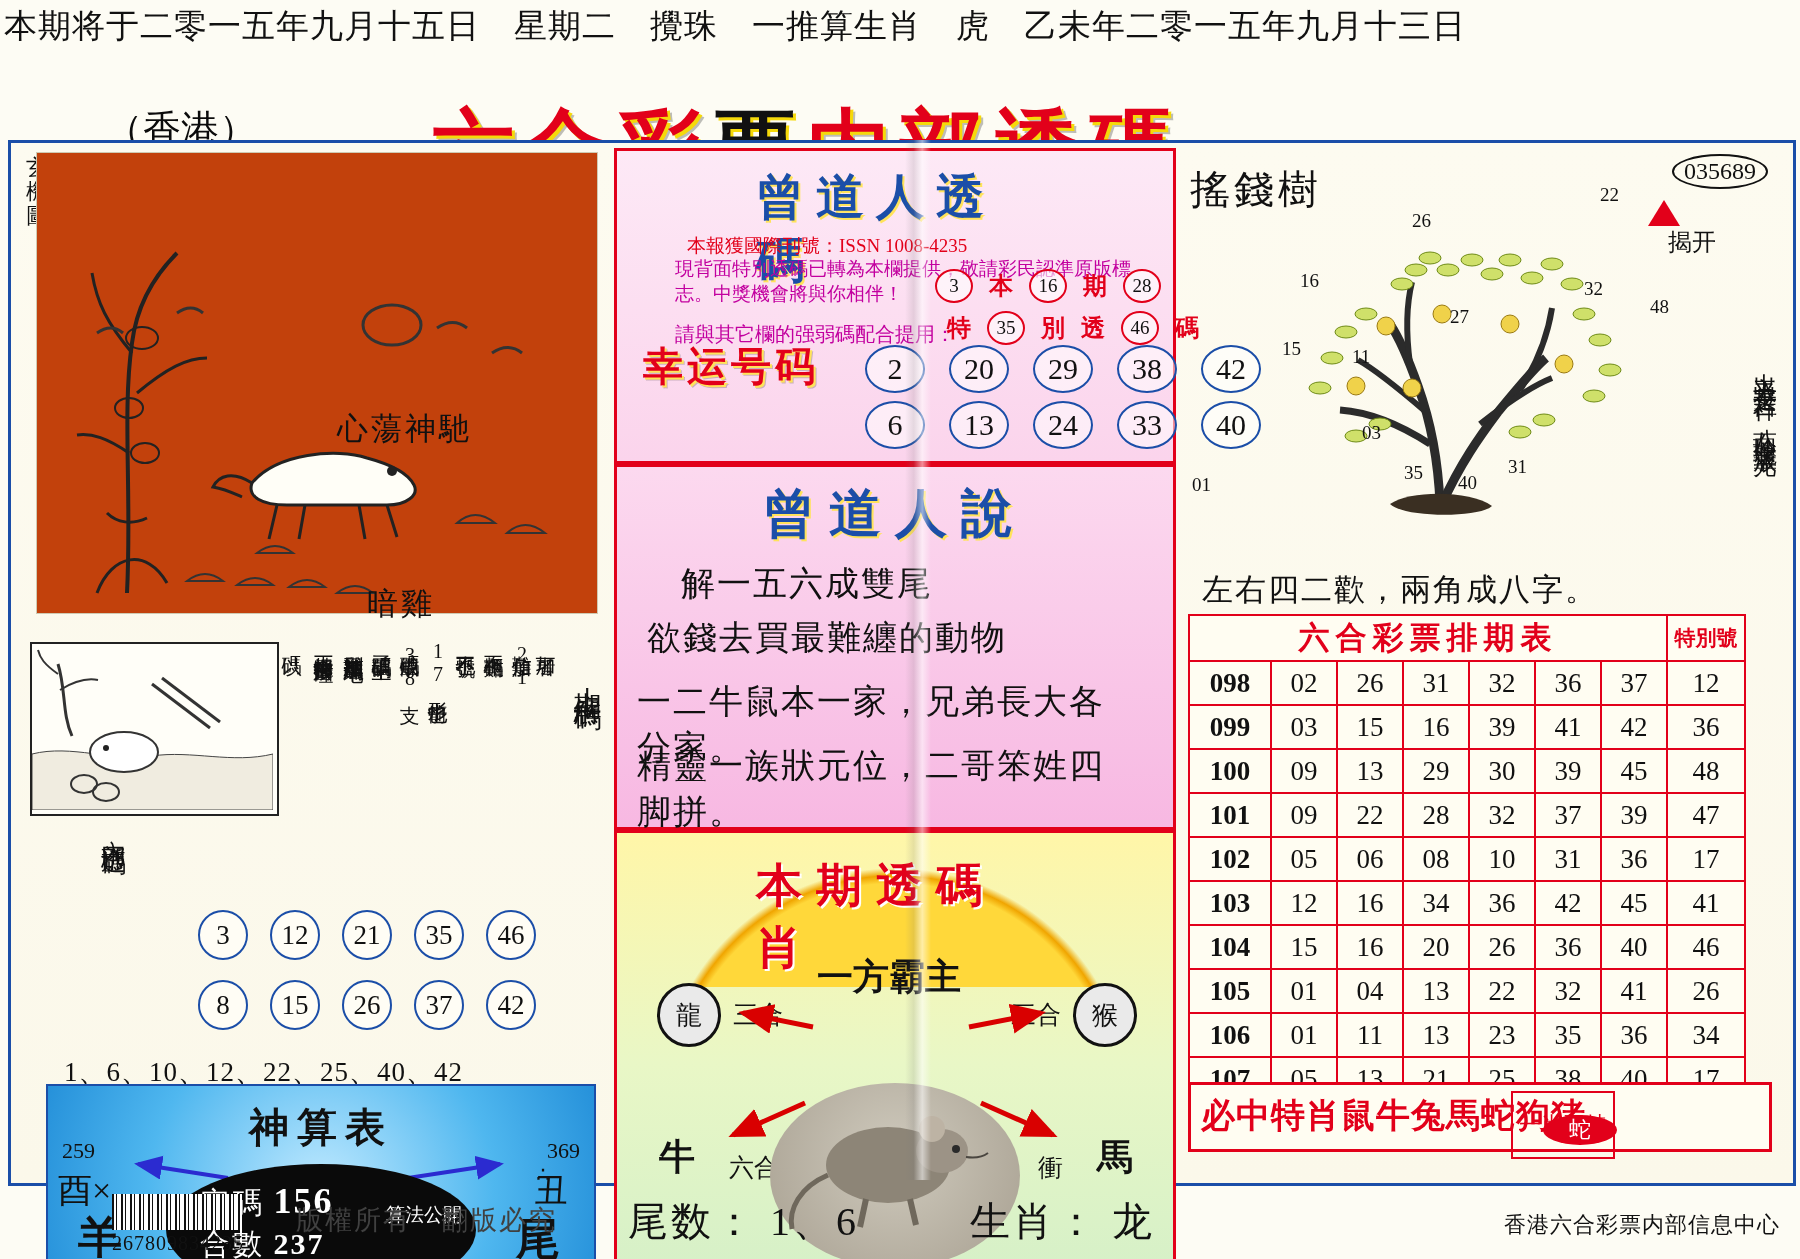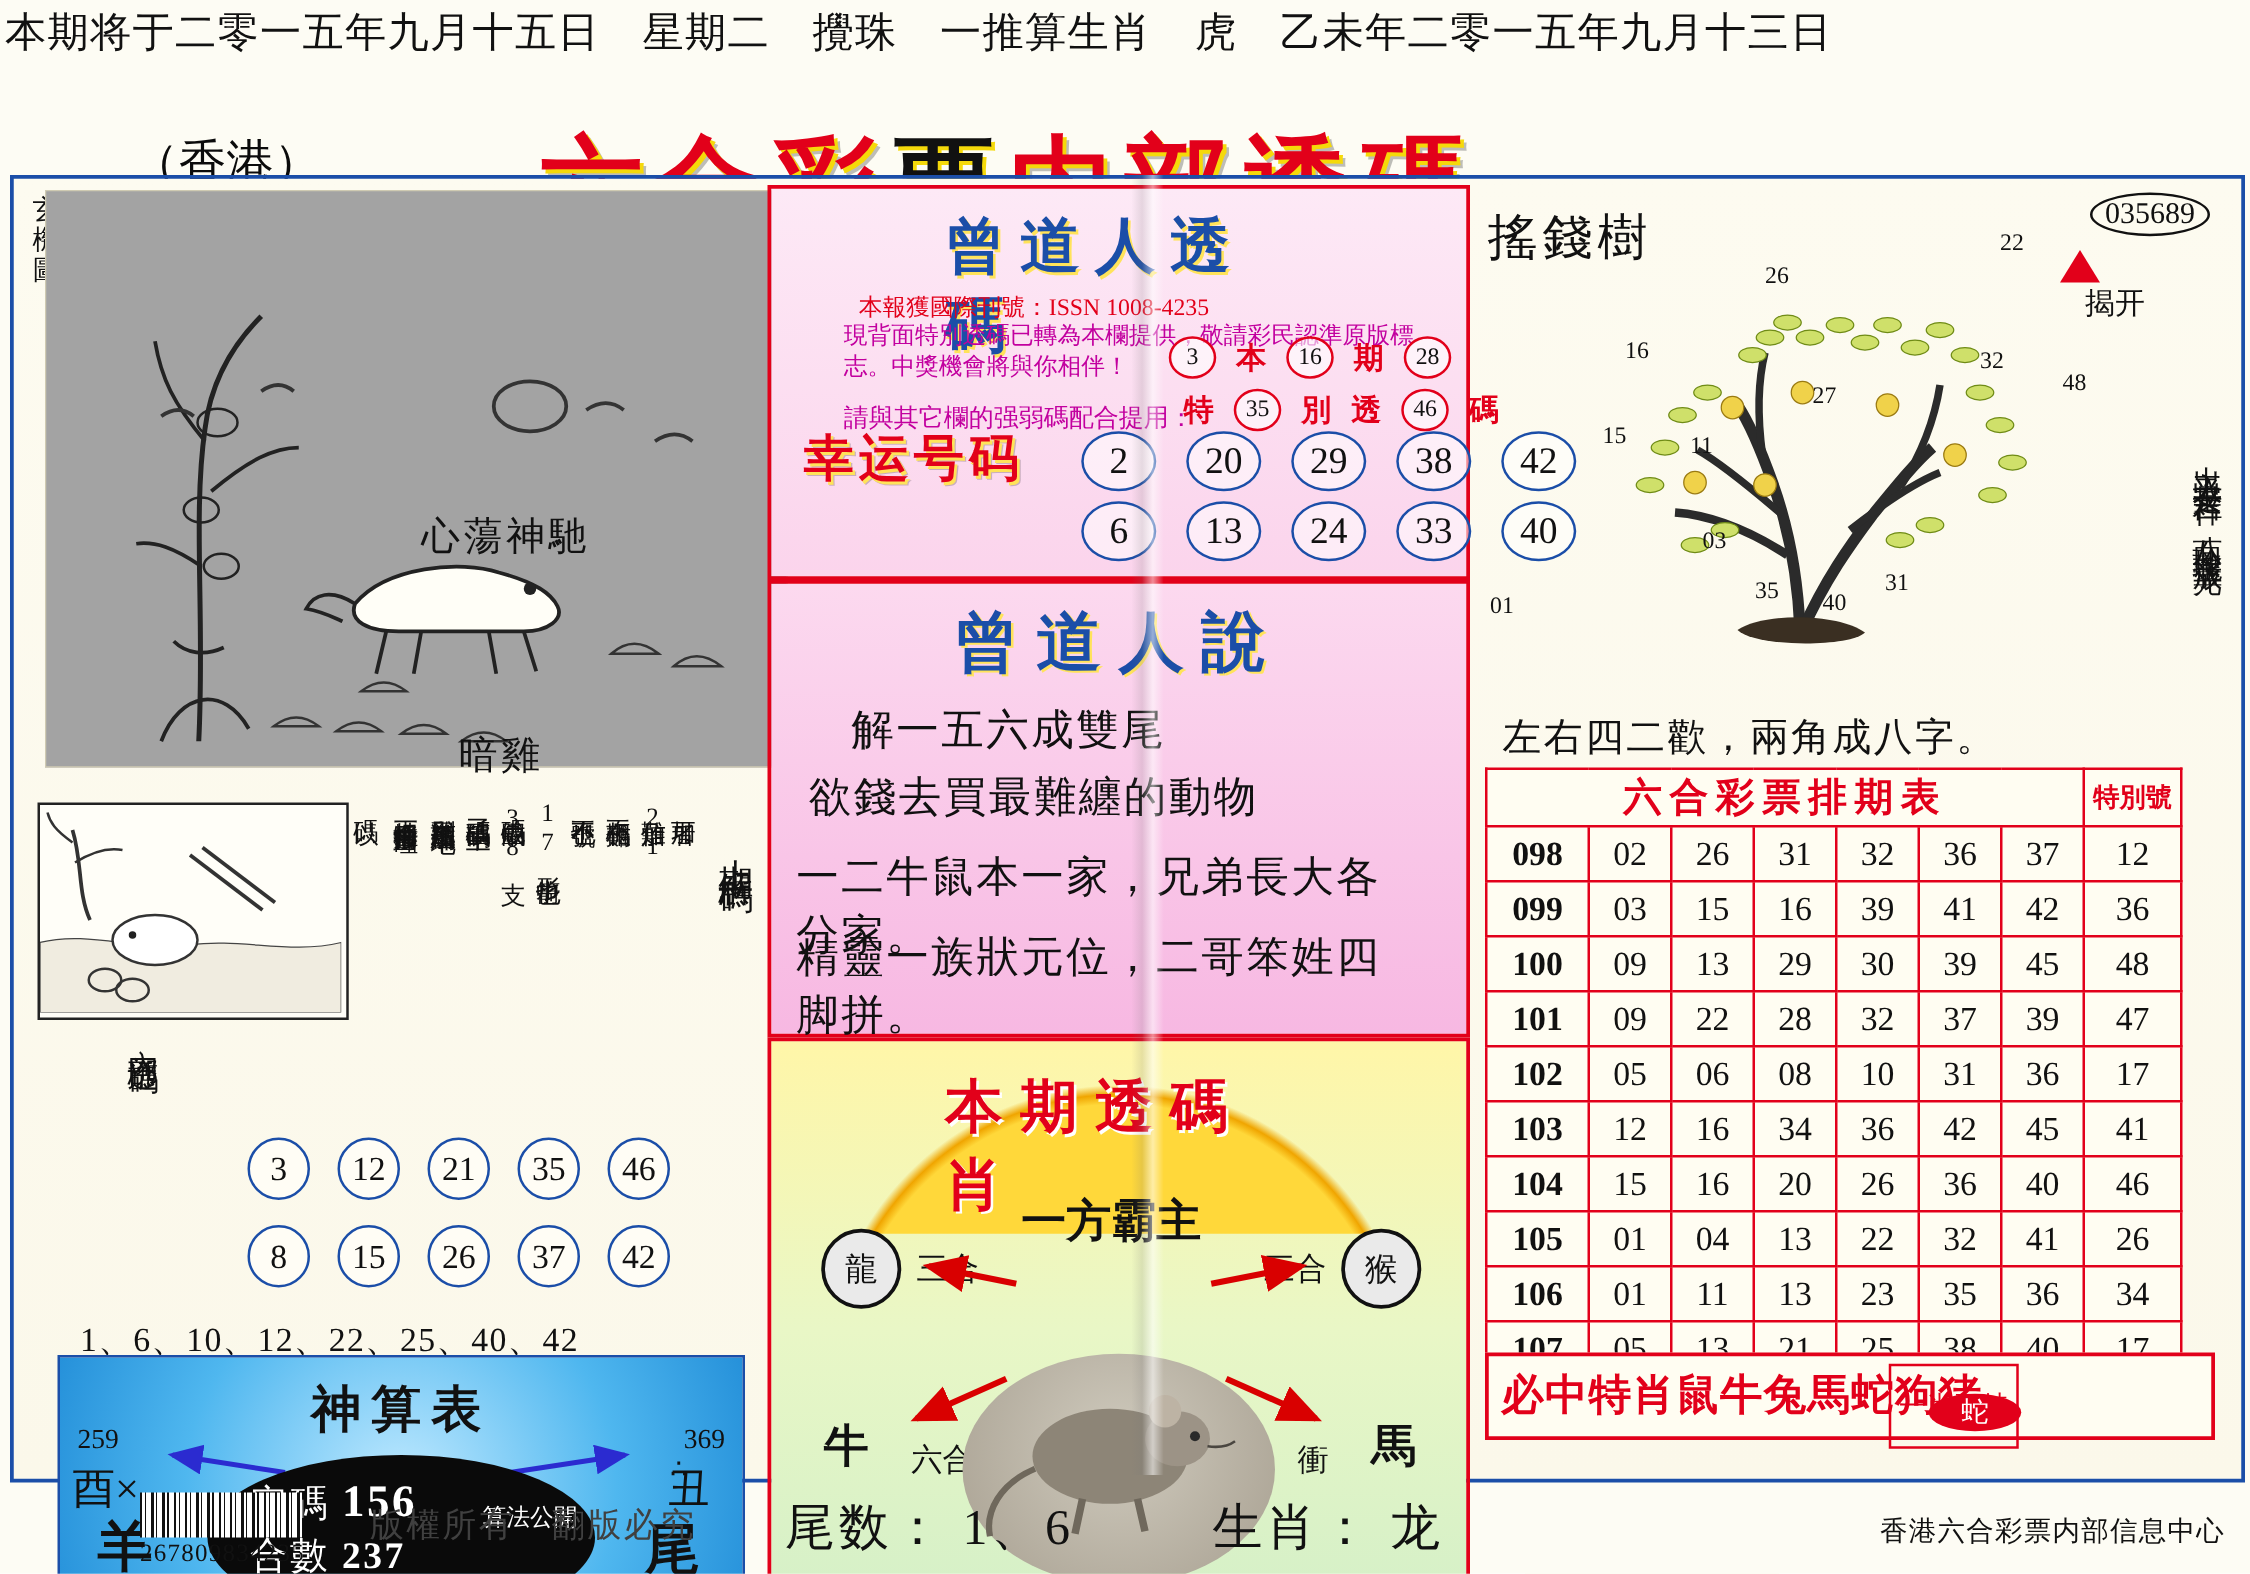--- a/index.html
+++ b/index.html
@@ -18,21 +18,21 @@
      color:#e2001a;text-shadow:3px 3px 0 #f5d90a, 5px 5px 0 rgba(0,0,0,.25);}
   .bigtitle .blk{color:#111;text-shadow:3px 3px 0 #f5d90a;}
 
   
   .frame{position:absolute;left:8px;top:140px;width:1782px;height:1040px;
     border:3px solid #1b4ea8;background:linear-gradient(180deg,#fdfbf0,#fbf8ea);}
 
   
   .leftcol{position:absolute;left:12px;top:144px;width:596px;height:1032px;}
   .xuanji{position:absolute;left:14px;top:12px;width:30px;font-size:22px;line-height:24px;color:#111;}
-  .sketch{position:absolute;left:24px;top:8px;width:560px;height:460px;background:#a3a3a3;border:1px solid #cfcab2;padding-left:32px;}
+  .sketch{position:absolute;left:24px;top:8px;width:560px;height:460px;background:#c2410c;border:1px solid #cfcab2;}
   .sk-label1{position:absolute;left:300px;top:255px;font-size:31px;color:#111;letter-spacing:3px;}
   .sk-label2{position:absolute;left:330px;top:430px;font-size:31px;color:#111;letter-spacing:3px;}
 
   .sketch2{position:absolute;left:18px;top:498px;width:245px;height:170px;border:2px solid #222;background:#fffef8;}
 
   .vtext{position:absolute;writing-mode:vertical-rl;text-orientation:upright;
      font-size:20px;line-height:23px;color:#111;letter-spacing:1px;}
 
   .lastdec{position:absolute;left:556px;top:520px;writing-mode:vertical-rl;text-orientation:upright;
      font-size:28px;color:#111;letter-spacing:6px;}

